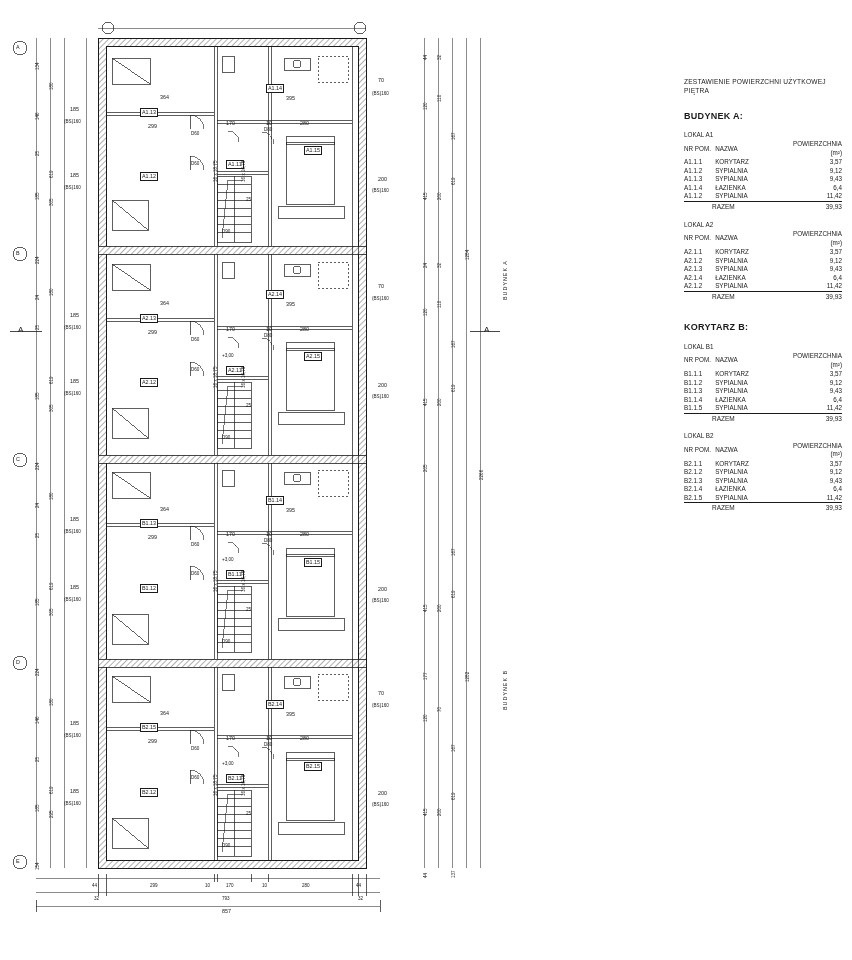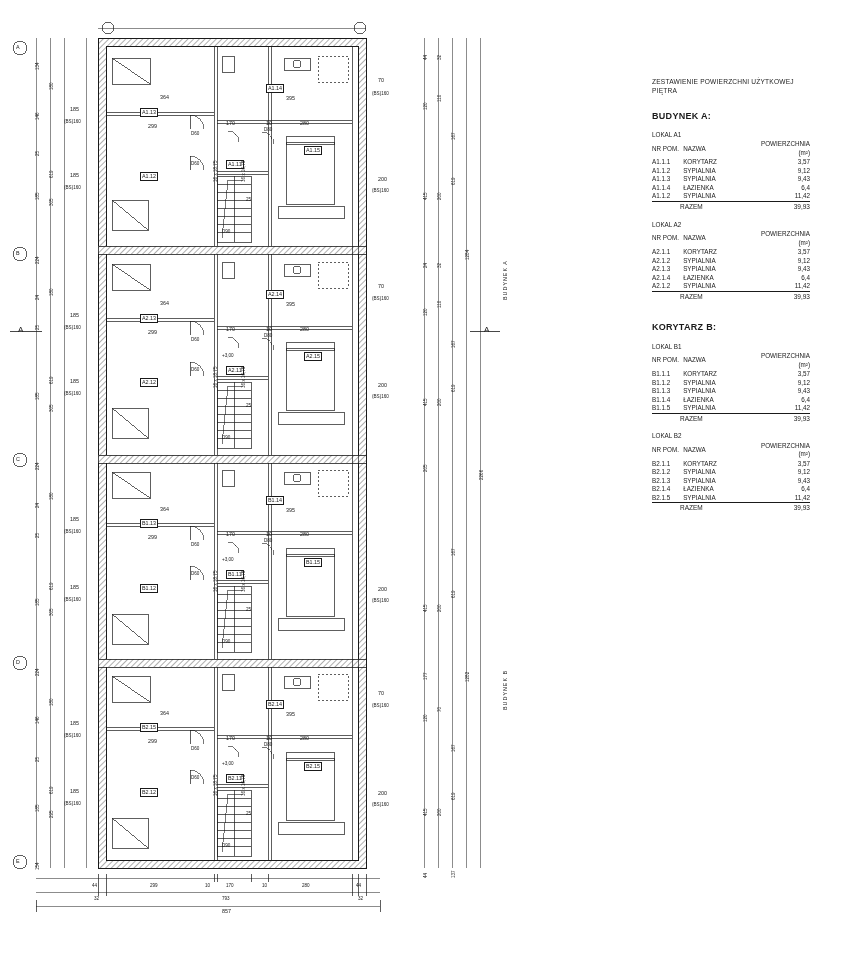--- a/index.html
+++ b/index.html
@@ -1,20 +1,20 @@
 <!DOCTYPE html>
 <html><head>
 <meta charset="utf-8">
 <style>
   html,body{margin:0;padding:0;background:#ffffff;}
   body{width:852px;height:960px;position:relative;overflow:hidden;
        font-family:"Liberation Sans",sans-serif;color:#1a1a1a;}
 
   
-  #areas{position:absolute;left:652px;top:78px;width:160px;font-size:6.5px;line-height:1.35;}
+  #areas{position:absolute;left:684px;top:78px;width:160px;font-size:6.5px;line-height:1.35;}
   #areas .doc-title{font-size:6.6px;letter-spacing:.2px;margin-bottom:14px;}
   #areas .bld{font-size:9px;font-weight:bold;margin:0 0 6px 0;letter-spacing:.3px;}
   #areas .lokal{font-size:6.3px;margin-top:9px;}
   #areas table{border-collapse:collapse;width:158px;font-size:6.3px;margin-top:1px;}
   #areas th{font-weight:normal;text-align:left;padding:0 0 1px 0;}
   #areas th.r{text-align:right;}
   #areas td{padding:0;vertical-align:top;}
   #areas td.n{width:30px;}
   #areas td.nm{width:72px;}
   #areas td.a{text-align:right;width:50px;}

